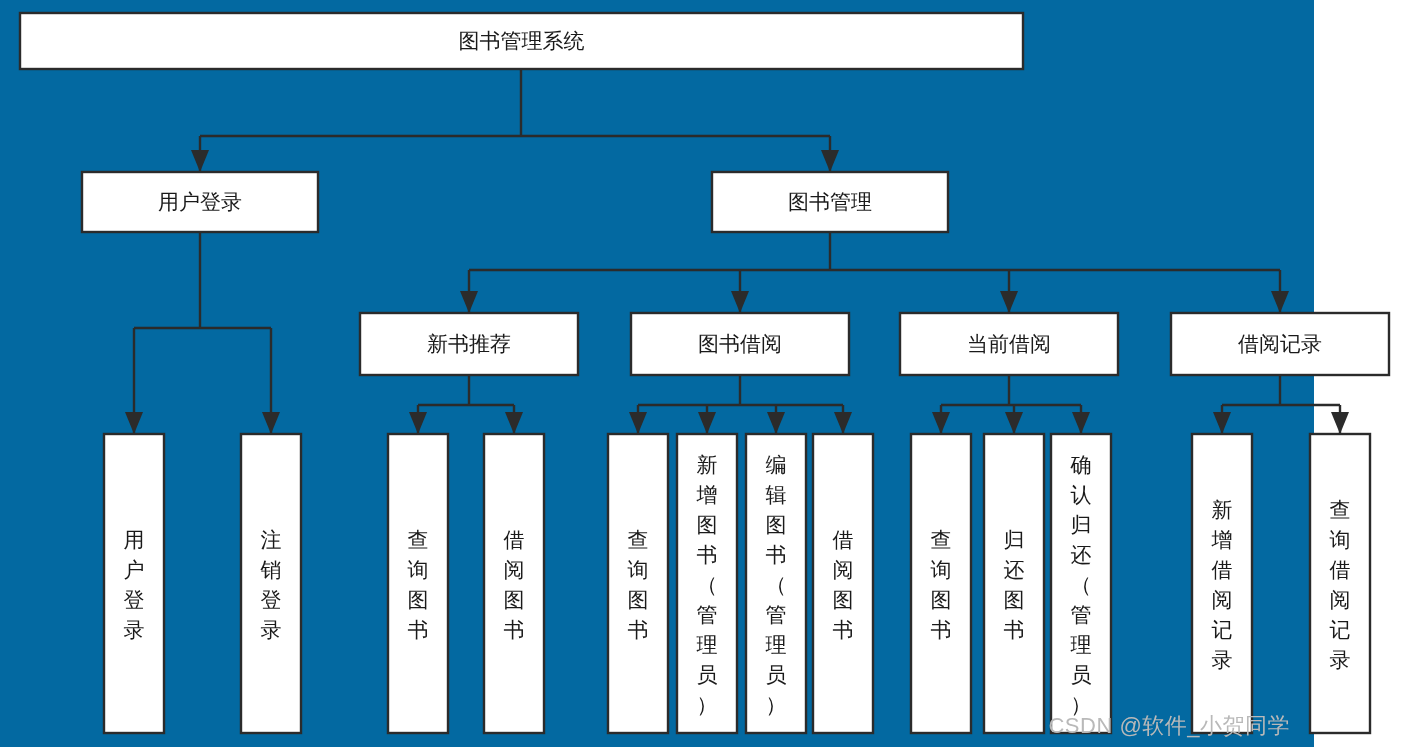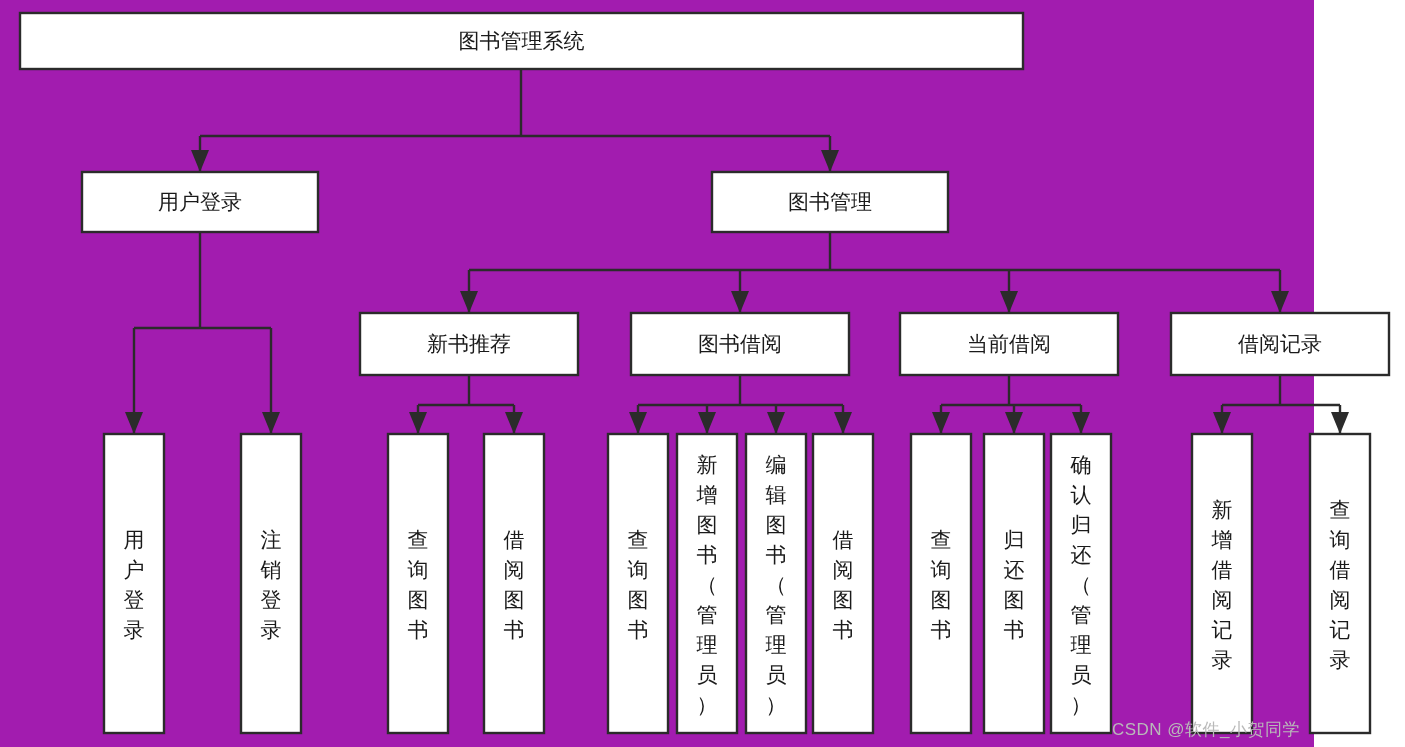--- a/index.html
+++ b/index.html
@@ -10,21 +10,21 @@
   body {
     width: 1405px;
     height: 747px;
     font-family: "Liberation Sans", "DejaVu Sans", sans-serif;
     overflow: hidden;
   }
   #diagram-root {
     position: relative;
     width: 1314px;
     height: 747px;
-    background: #a21caf;
+    background: #0369a1;
   }
   svg#flow {
     position: absolute;
     left: 0;
     top: 0;
     width: 1405px;
     height: 747px;
     display: block;
   }
   .node-rect {
@@ -50,24 +50,24 @@
     dominant-baseline: middle;
   }
   .node-label-v {
     font-family: "Liberation Sans", "DejaVu Sans", sans-serif;
     font-size: 21px;
     fill: #1a1a1a;
     text-anchor: middle;
   }
   .watermark {
     position: absolute;
-    right: 14px;
+    right: 24px;
     bottom: 6px;
     font-family: "Liberation Sans", "DejaVu Sans", sans-serif;
-    font-size: 17px;
+    font-size: 22px;
     color: #b9b9b9;
     letter-spacing: 0.5px;
     white-space: nowrap;
     user-select: none;
   }
 </style>
 </head>
 <body>
 
 <div id="diagram-root">

